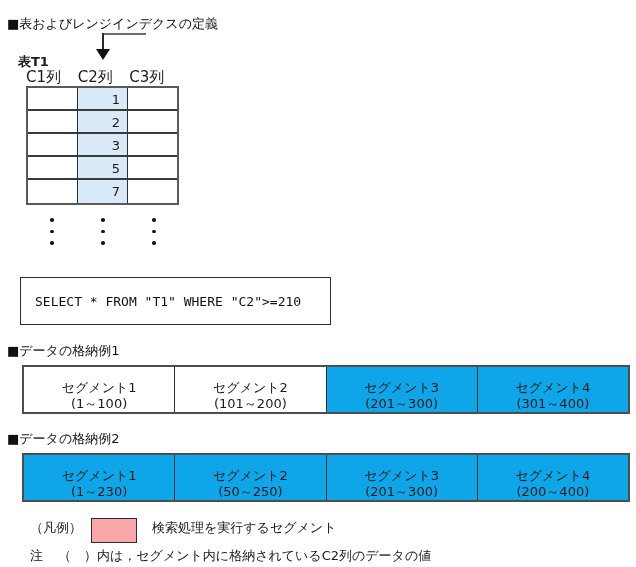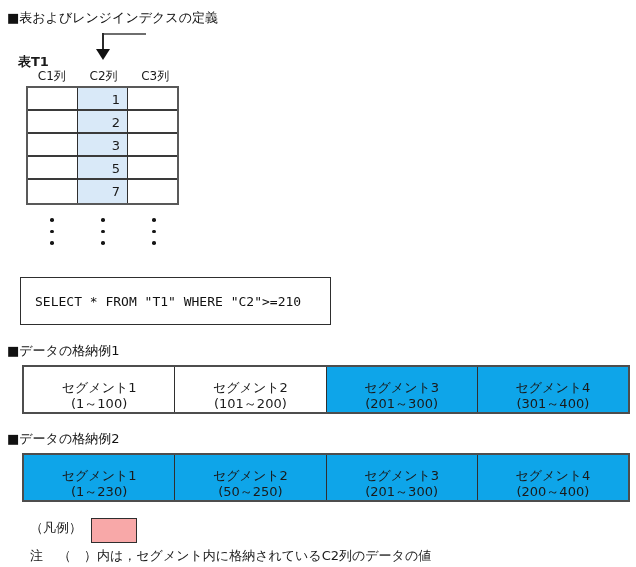--- a/index.html
+++ b/index.html
@@ -15,21 +15,21 @@
 
   
   .callout-h{position:absolute;left:104px;top:33px;width:42px;height:2px;background:#6e6e6e;}
   .callout-v{position:absolute;left:102px;top:33px;width:2px;height:17px;background:#2a2a2a;}
   .callout-a{position:absolute;left:96px;top:49px;width:0;height:0;
     border-left:7px solid transparent;border-right:7px solid transparent;border-top:11px solid #111;}
   .callout-label{position:absolute;left:153px;top:27px;font-size:13px;white-space:nowrap;}
 
   .tname{position:absolute;left:18px;top:53px;font-size:13px;font-weight:bold;}
   .colheads{position:absolute;left:26px;top:68px;width:155px;display:flex;}
-  .colheads span{width:52px;text-align:center;font-size:12px;}
+  .colheads span{width:52px;font-size:15px;}
 
   .t1{
     position:absolute;left:26px;top:86px;
     border:2px solid #595959;
     display:grid;
     grid-template-columns:50px 50px 49px;
     grid-auto-rows:23px;
     background:#fff;
   }
   .t1 .cell{border-right:1px solid #2f2f2f;border-bottom:2px solid #3a3a3a;}
@@ -74,21 +74,21 @@
   .legend-desc{position:absolute;left:152px;top:519px;font-size:13px;}
 
   .note-prefix{position:absolute;left:30px;top:547px;font-size:13px;}
   .note-text{position:absolute;left:58px;top:547px;font-size:13px;white-space:nowrap;}
 </style>
 </head>
 <body>
 
 <div class="canvas">
 
-  <div class="h" style="top:10px">■表およびレンジインデクスの定義</div>
+  <div class="h" style="top:16px">■表およびレンジインデクスの定義</div>
 
   <div class="callout-h"></div>
   <div class="callout-v"></div>
   <div class="callout-a"></div>
 
   <div class="tname">表T1</div>
 
   <div class="colheads">
     <span>C1列</span>
     <span>C2列</span>
@@ -172,17 +172,18 @@
       <div class="seg-range">(201～300)</div>
     </div>
     <div class="seg seg--hl">
       <div class="seg-name">セグメント4</div>
       <div class="seg-range">(200～400)</div>
     </div>
   </div>
 
   <div class="legend-label">（凡例）</div>
   <div class="legend-swatch"></div>
+  <div class="legend-desc">検索処理を実行するセグメント</div>
 
   <div class="note-prefix">注</div>
   <div class="note-text">（　）内は，セグメント内に格納されているC2列のデータの値</div>
 
 </div>
 
 </body></html>

